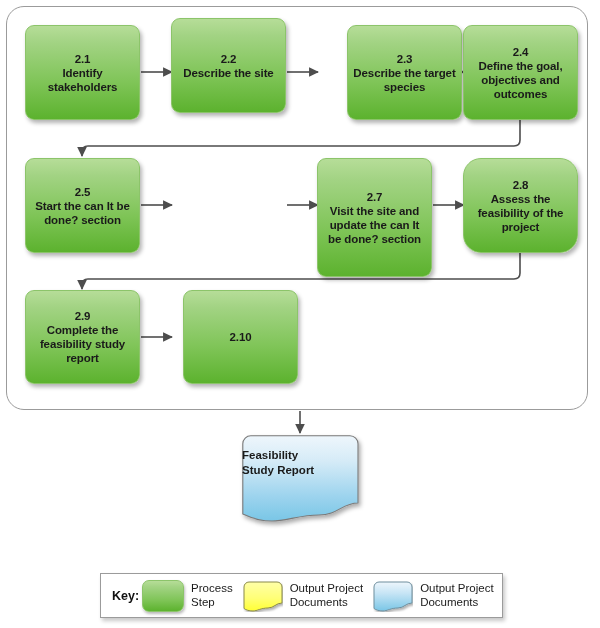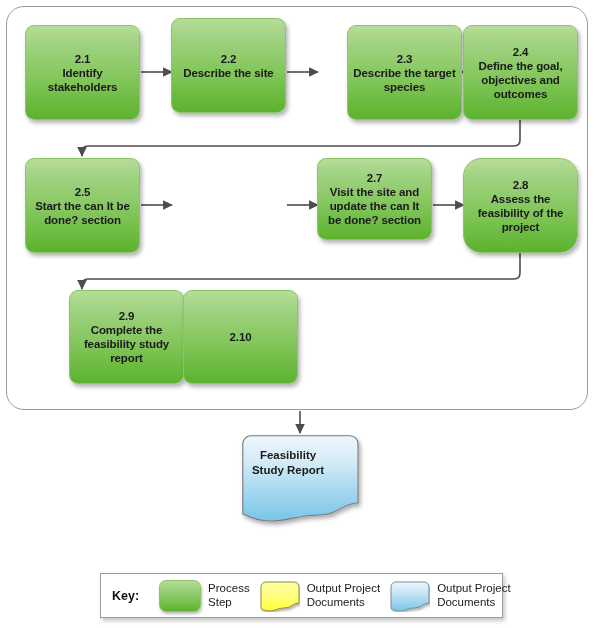--- a/index.html
+++ b/index.html
@@ -74,21 +74,20 @@
     top: 435px;
     width: 117px;
     height: 86px;
   }
   .docshape svg { display: block; overflow: visible; }
   .doc-label {
     position: absolute;
     left: 242px;
     top: 448px;
     width: 92px;
-    text-align: center;
     font-size: 11.5px;
     font-weight: bold;
     line-height: 15px;
     color: #1a1a1a;
   }
 
   
   .key-box {
     position: absolute;
     left: 100px;
@@ -100,21 +99,21 @@
     box-sizing: border-box;
     box-shadow: 2px 3px 4px rgba(0,0,0,0.22);
     display: flex;
     align-items: center;
   }
   .key-title {
     font-size: 12.5px;
     font-weight: bold;
     color: #111;
     margin-left: 11px;
-    margin-right: 20px;
+    margin-right: 3px;
     text-align: right;
   }
   .key-item {
     display: flex;
     align-items: center;
     margin-right: 10px;
   }
   .key-swatch {
     width: 40px;
     height: 30px;
@@ -198,35 +197,35 @@
   </div>
 
   <div class="step" style="left:25px;top:158px;width:115px;height:95px;text-align:center;">
     <span class="inner">
       <span class="num">2.5</span>
       <span class="lbl">Start the can It be done? section</span>
     </span>
   </div>
 
 
-  <div class="step" style="left:317px;top:158px;width:115px;height:82px;">
+  <div class="step" style="left:317px;top:158px;width:115px;height:119px;">
     <span class="inner">
       <span class="num">2.7</span>
       <span class="lbl">Visit the site and update the can It be done? section</span>
     </span>
   </div>
 
   <div class="step" style="left:463px;top:158px;width:115px;height:95px;border-radius:18px;">
     <span class="inner">
       <span class="num">2.8</span>
       <span class="lbl">Assess the feasibility of the project</span>
     </span>
   </div>
 
-  <div class="step" style="left:25px;top:290px;width:115px;height:94px;margin-left:44px;">
+  <div class="step" style="left:25px;top:290px;width:115px;height:94px;">
     <span class="inner">
       <span class="num">2.9</span>
       <span class="lbl">Complete the feasibility study report</span>
     </span>
   </div>
 
   <div class="step" style="left:171px;top:290px;width:115px;height:94px;margin-left:12px;">
     <span class="inner">
       <span class="num">2.10</span>
     </span>

